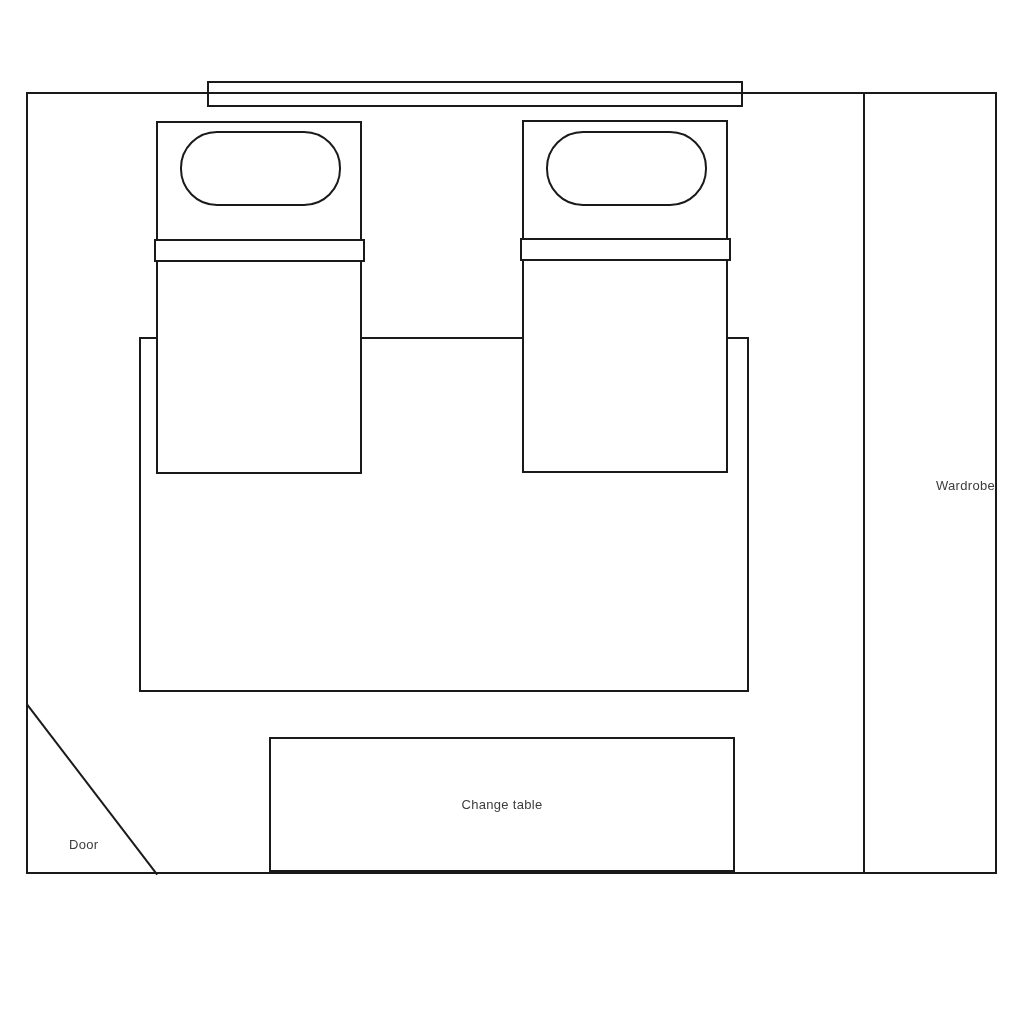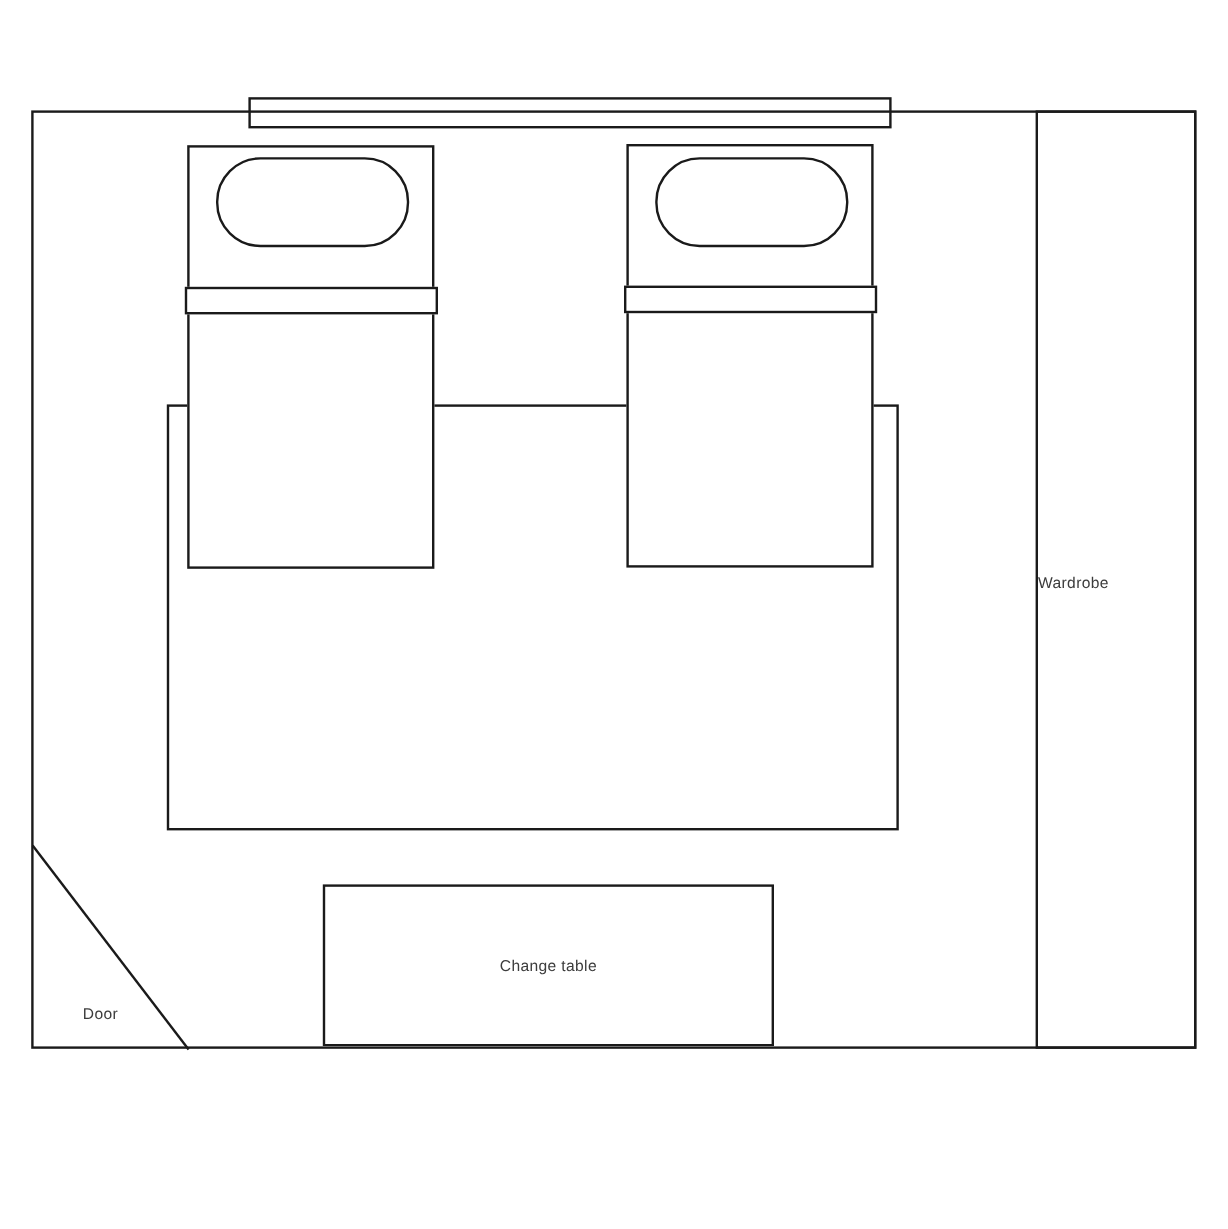--- a/index.html
+++ b/index.html
@@ -20,34 +20,34 @@
     position:absolute;left:56px;top:24px;margin:0;
     font-size:31px;font-weight:700;letter-spacing:.3px;color:var(--title-text);
   }
   .rect{position:absolute;box-sizing:border-box;border:2px solid var(--line);background:transparent;}
   .room{left:26px;top:92px;width:971px;height:782px;border-width:2.5px;z-index:0;}
   .wardrobe{left:863px;top:92px;width:134px;height:782px;z-index:0;}
   .small-label{
     position:absolute;font-size:13px;letter-spacing:.3px;color:var(--label-text);
     white-space:nowrap;
   }
-  .wardrobe-label{left:0;top:384px;width:100%;text-align:left;}
+  .wardrobe-label{left:0;top:384px;width:100%;text-align:right;}
   .window{left:207px;top:81px;width:536px;height:26px;z-index:2;}
   .rug{left:139px;top:337px;width:610px;height:355px;z-index:1;}
   .cot-body{background:#fff;border-width:2.5px;z-index:2;}
   .cot-left{left:156px;top:121px;width:206px;height:353px;}
   .cot-right{left:522px;top:120px;width:206px;height:353px;}
   .pillow{border-radius:37px;z-index:3;}
   .pillow-left{left:180px;top:131px;width:161px;height:75px;}
   .pillow-right{left:546px;top:131px;width:161px;height:75px;}
   .band{background:#fff;z-index:3;}
   .band-left{left:154px;top:239px;width:211px;height:23px;}
   .band-right{left:520px;top:238px;width:211px;height:23px;}
   .change-table{
-    left:269px;top:737px;width:376px;height:135px;background:#fff;z-index:2;
+    left:269px;top:737px;width:466px;height:135px;background:#fff;z-index:2;
     display:flex;align-items:center;justify-content:center;
   }
   .change-table .small-label{position:static;}
   .door-line{
     position:absolute;left:28px;top:704px;width:214px;height:2px;background:var(--line);
     transform-origin:0 0;transform:rotate(52.6deg);z-index:1;
   }
   .door-label{left:69px;top:837px;}
   .dim{position:absolute;left:38px;top:885px;width:828px;height:20px;z-index:1;}
   .dim .seg{position:absolute;top:8.5px;height:3px;background:var(--line);}

